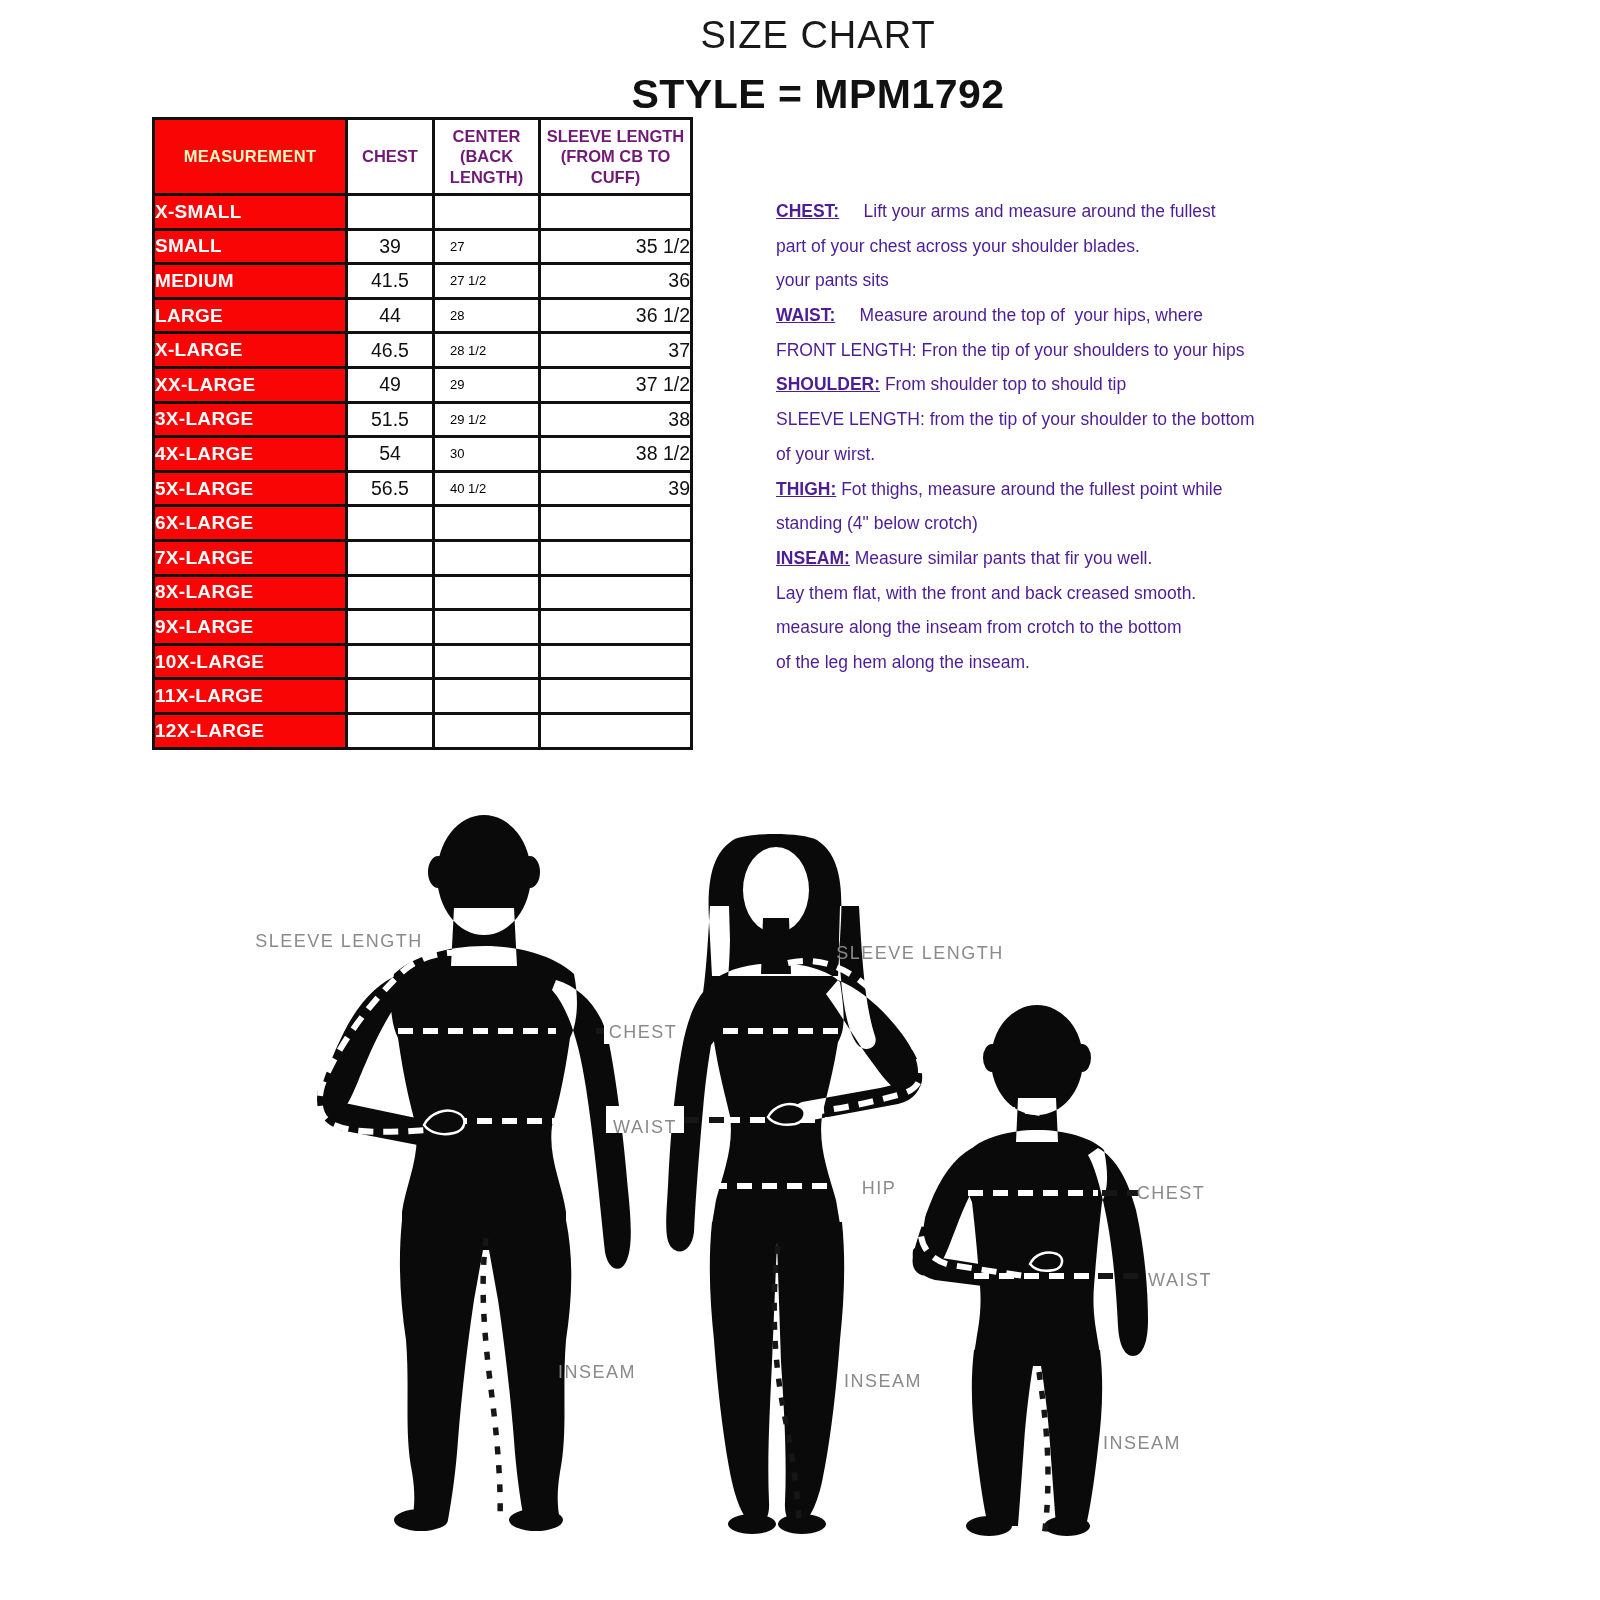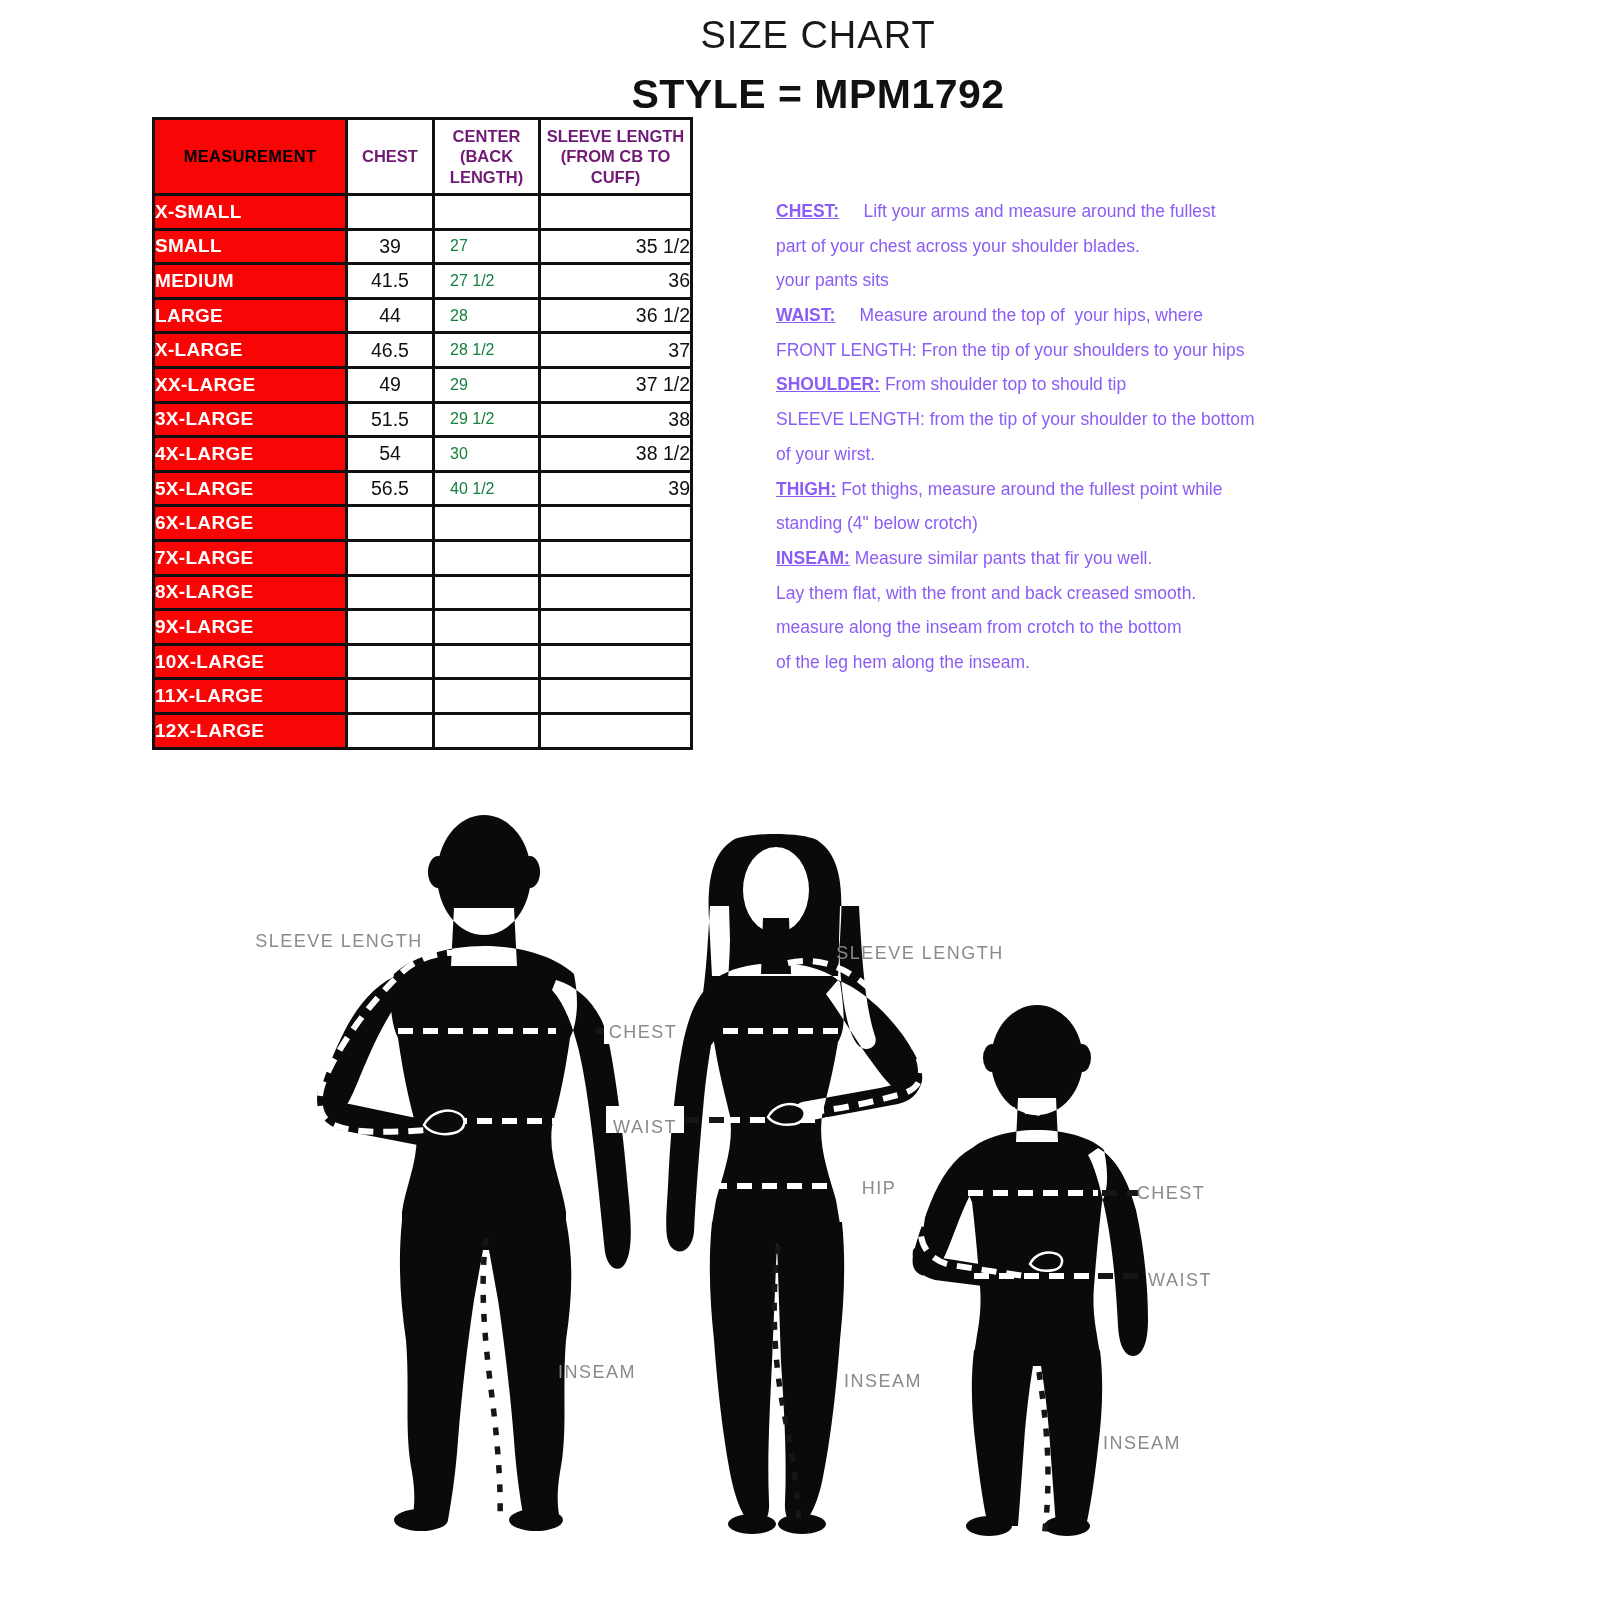--- a/index.html
+++ b/index.html
@@ -13,28 +13,28 @@
   .subtitle{margin-top:14px;font-size:41px;font-weight:700;letter-spacing:0.5px;color:#111;}
   
   .size-table{
     position:absolute;left:152px;top:117px;border-collapse:collapse;table-layout:fixed;
     font-family:"Liberation Sans", sans-serif;
   }
   .size-table th,.size-table td{border:3px solid #101010;padding:0;overflow:hidden;}
   .size-table thead tr{height:76px;}
   .size-table tbody tr{height:34.6px;}
   .size-table th{font-size:16.5px;font-weight:700;text-align:center;line-height:1.25;color:#701a75;background:#fff;}
-  .size-table th.th-measure{background:var(--red);color:#000000;letter-spacing:0.3px;}
+  .size-table th.th-measure{background:var(--red);color:#fef9c3;letter-spacing:0.3px;}
   .size-table td.size{background:var(--red);color:#ffffff;font-weight:700;font-size:19px;text-align:left;letter-spacing:0.3px;}
   .size-table td.chest{font-size:19.5px;text-align:center;color:#101010;}
-  .size-table td.center{font-size:16px;text-align:left;padding-left:15px;color:#15803d;}
+  .size-table td.center{font-size:13px;text-align:left;padding-left:15px;color:#000000;}
   .size-table td.sleeve{font-size:19.5px;text-align:right;padding-left:48px;color:#101010;}
   
   .instructions{position:absolute;left:776px;top:194px;}
-  .ins-line{white-space:pre;font-size:17.5px;height:34.7px;line-height:34.7px;color:#8b5cf6;}
+  .ins-line{white-space:pre;font-size:17.5px;height:34.7px;line-height:34.7px;color:#4c1d95;}
   .ins-label{font-weight:700;text-decoration:underline;}
   
   .diagram{position:absolute;left:0;top:780px;width:1600px;height:780px;}
   .body-fill{fill:#0a0a0a;stroke:none;}
   .dash-w{stroke:#ffffff;stroke-width:6;fill:none;stroke-dasharray:15 10;stroke-linecap:butt;}
   .dash-b{stroke:#161616;stroke-width:6;fill:none;stroke-dasharray:15 10;stroke-linecap:butt;}
   .dash-ib{stroke:#161616;stroke-width:5.5;fill:none;stroke-dasharray:8 11;stroke-linecap:butt;}
   .hand{fill:#0a0a0a;stroke:#ffffff;stroke-width:2.5;}
   .lbl{fill:var(--gray);font-family:"Liberation Sans", sans-serif;font-size:18px;letter-spacing:1.5px;text-anchor:middle;}
 </style>

